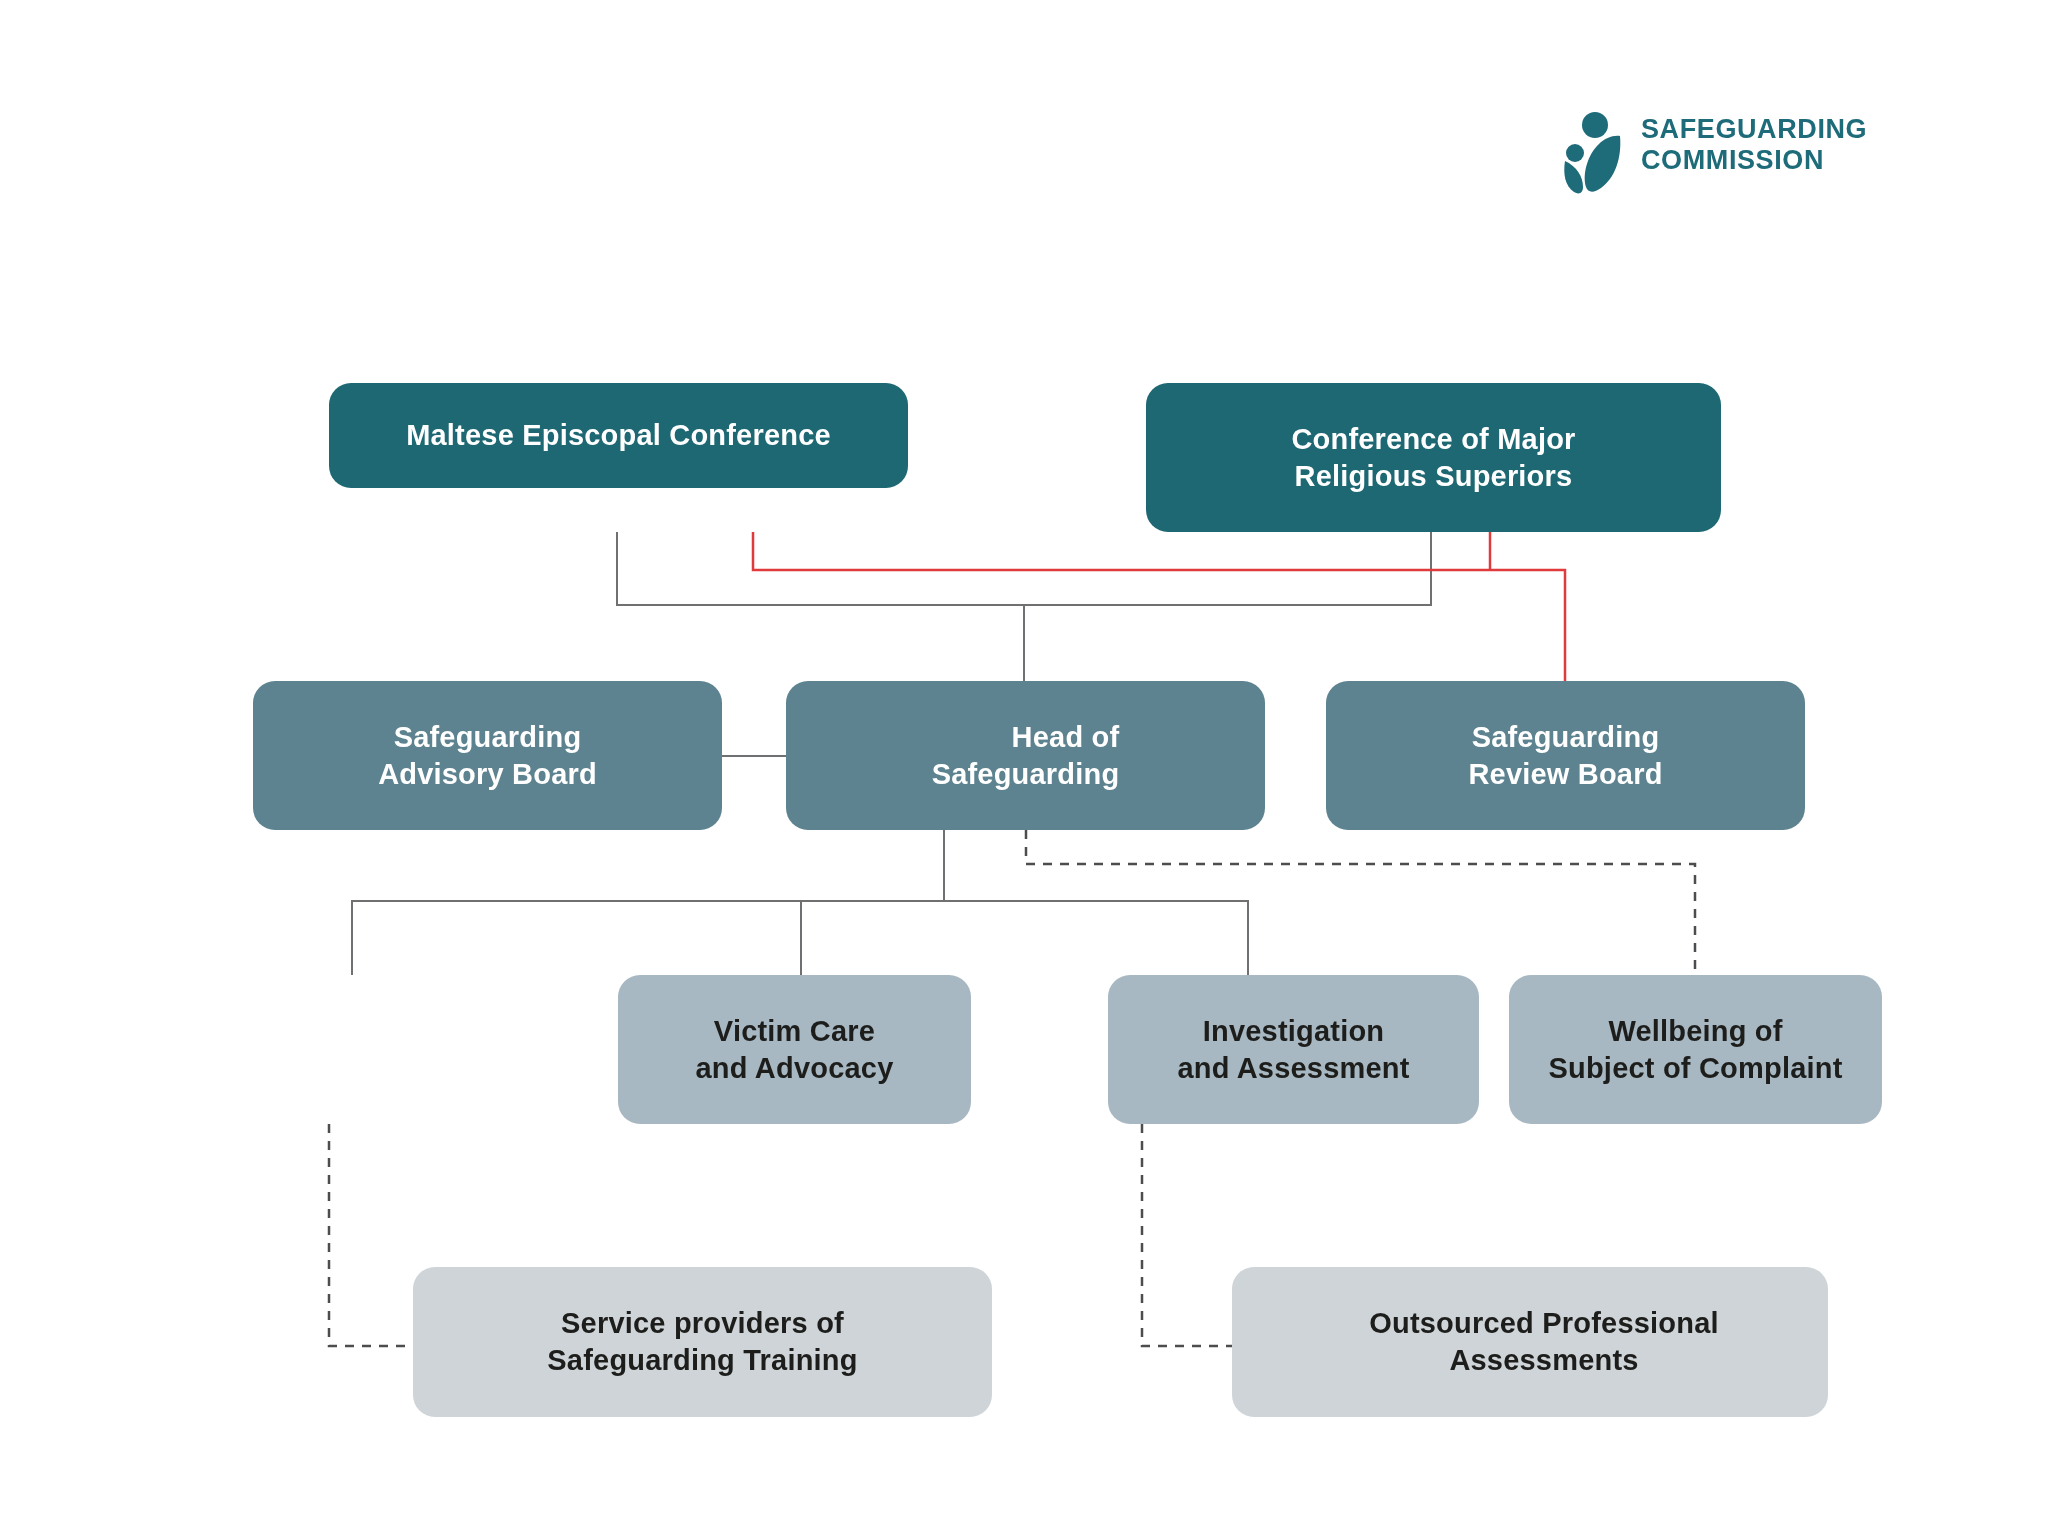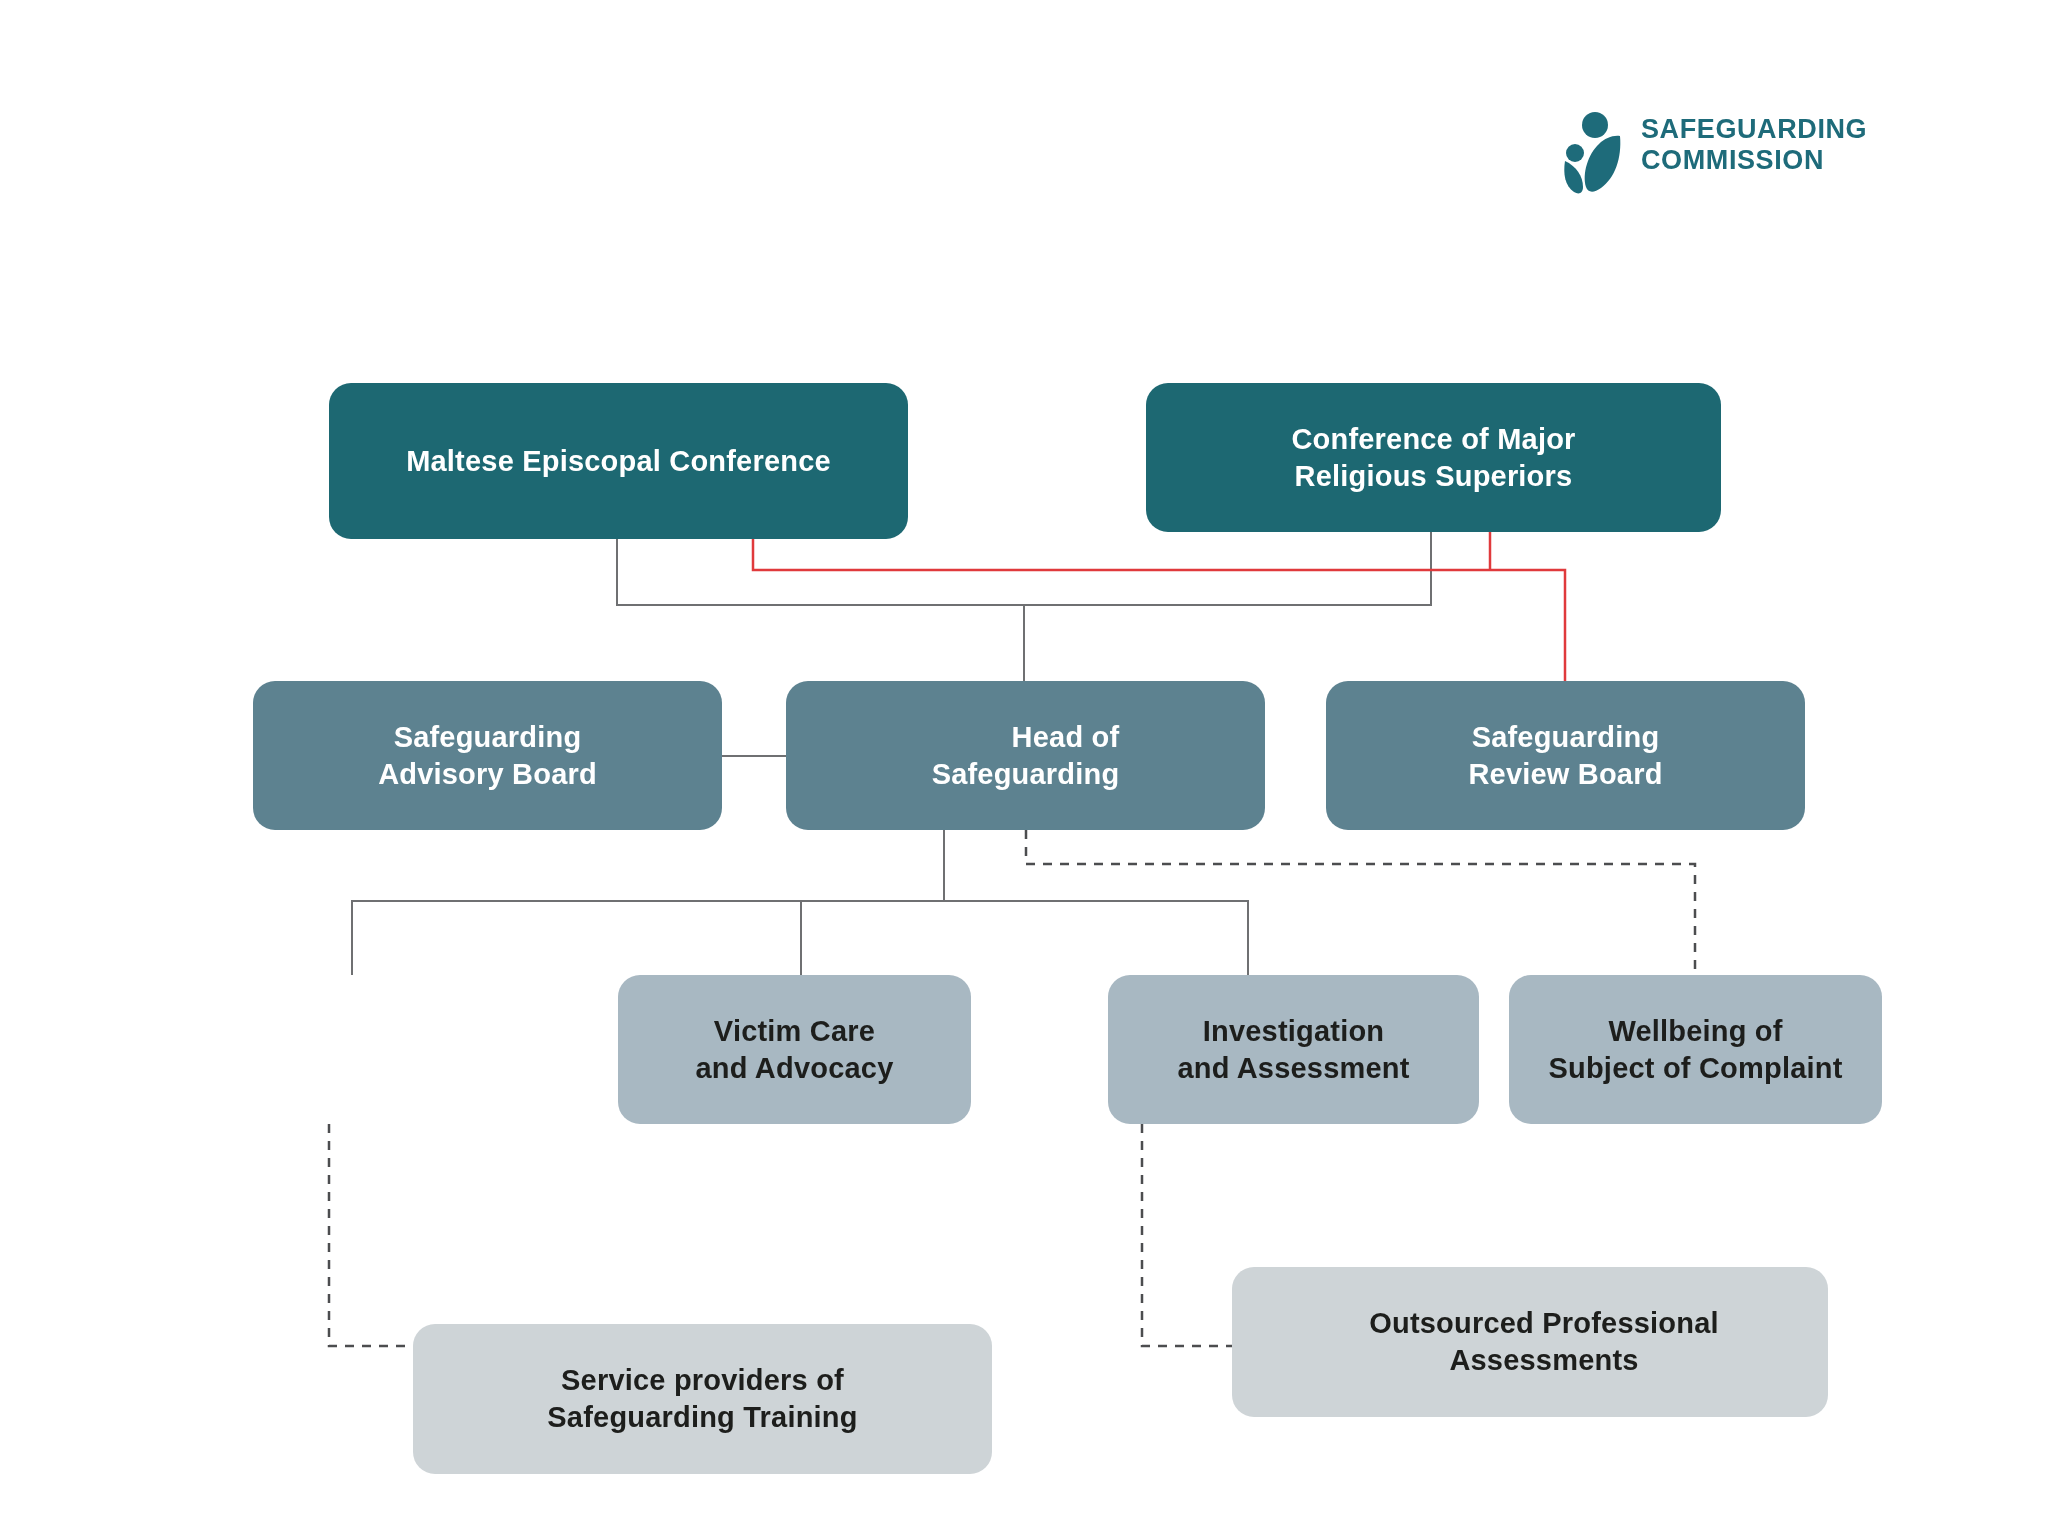--- a/index.html
+++ b/index.html
@@ -16,30 +16,30 @@
     position:absolute;border-radius:22px;
     display:flex;align-items:center;justify-content:center;
     text-align:center;font-weight:bold;font-size:29px;line-height:37px;
     white-space:pre-line;letter-spacing:.2px;
   }
   .lvl1{background:#1d6872;color:#ffffff;}
   .lvl2{background:#5d8290;color:#ffffff;}
   .lvl3{background:#a8b8c2;color:#1d1e1c;}
   .lvl4{background:#ced4d7;color:#1d1e1c;}
   
-  .n-mec {left:329px; top:383px; width:579px; height:156px;}
+  .n-mec {left:329px; top:383px; width:579px; height:105px;}
   .n-cmrs{left:1146px;top:383px; width:575px; height:149px;}
   .n-sab {left:253px; top:681px; width:469px; height:149px;}
   .n-hos {left:786px; top:681px; width:479px; height:149px;text-align:right;}
   .n-srb {left:1326px;top:681px; width:479px; height:149px;}
   .n-pt  {left:170px; top:975px; width:367px; height:149px;}
   .n-vca {left:618px; top:975px; width:353px; height:149px;}
   .n-ia  {left:1064px;top:975px; width:371px; height:149px;margin-left:44px;}
   .n-wsc {left:1509px;top:975px; width:373px; height:149px;}
-  .n-spst{left:413px; top:1324px;width:579px; height:150px;}
+  .n-spst{left:413px; top:1267px;width:579px; height:150px;}
   .n-opa {left:1232px;top:1267px;width:568px; height:150px;padding-left:28px;}
   
   .logo{position:absolute;left:1563px;top:108px;display:flex;align-items:flex-start;}
   .logo-icon{width:60px;height:90px;}
   .logo-text{
     margin-left:18px;margin-top:6px;color:#1e6b7a;font-weight:bold;
     font-size:27px;line-height:31px;letter-spacing:.6px;white-space:pre-line;
   }
 </style>
 </head>

